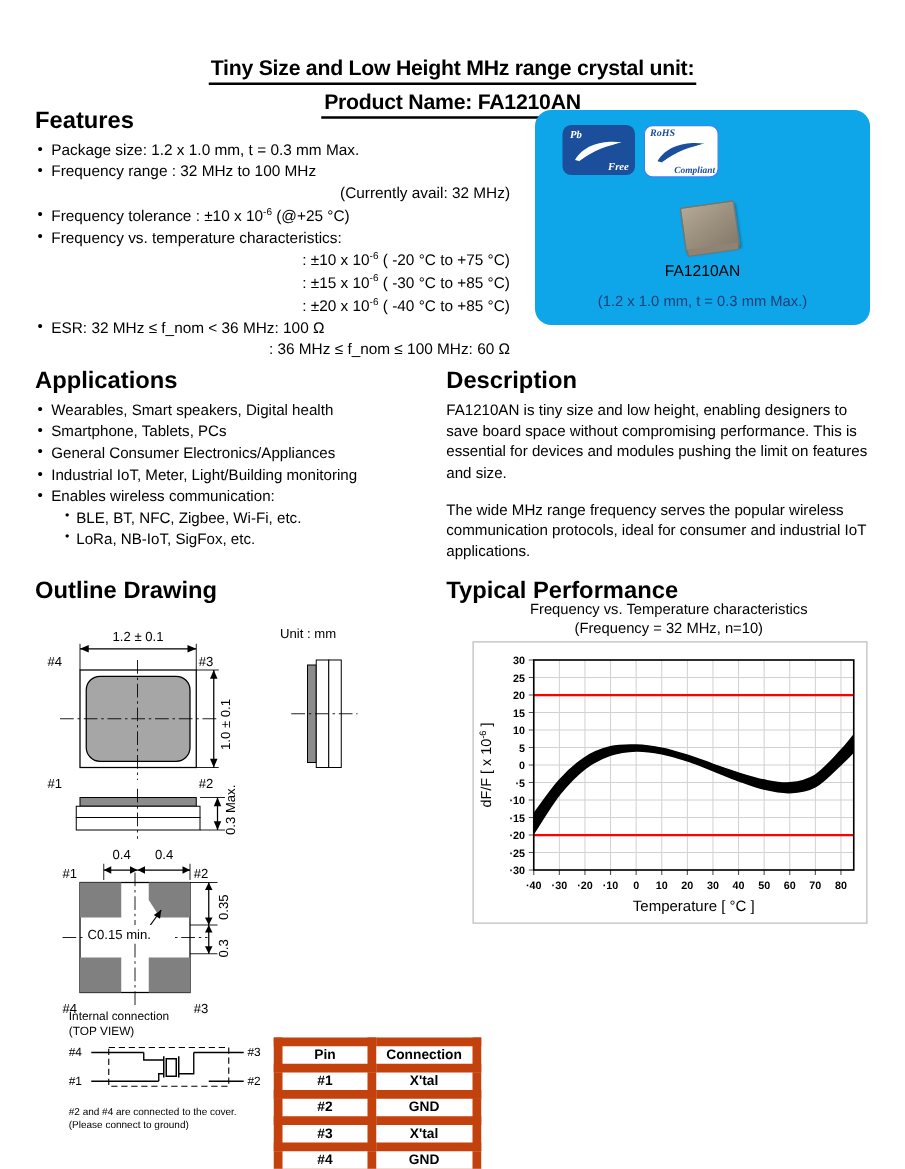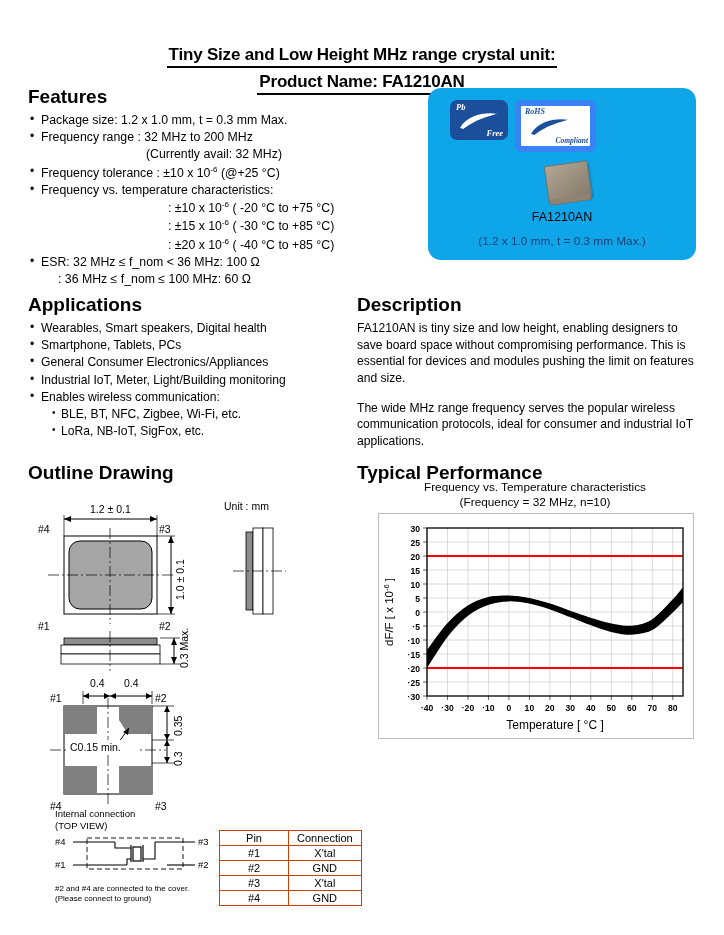--- a/index.html
+++ b/index.html
@@ -26,35 +26,35 @@
   .sec-h{font-size:19px;font-weight:bold;}
 
   
   .abs{position:absolute;}
 
   
   #features{left:28px;top:86px;width:380px;}
   .flist{margin:4px 0 0 0;padding:0;list-style:none;font-size:12.3px;line-height:1.40;}
   .flist li{padding-left:13px;position:relative;white-space:nowrap;}
   .flist li.bul:before{content:"\2022";position:absolute;left:2px;top:-1px;font-size:12px;}
-  .flist li.ind{padding-left:0;text-align:left;}
+  .flist li.ind{padding-left:0;text-align:right;}
   sup{font-size:8px;vertical-align:super;}
 
   
   #prodbox{
     left:428px;top:88px;width:268px;height:172px;
     background:#0ea5e9;border-radius:13px;
   }
   .badges{position:absolute;left:22px;top:12px;display:flex;gap:7px;}
   .badge{
     width:58px;height:40px;border-radius:7px;position:relative;
     font-family:"Liberation Serif", serif;
   }
   .badge.pb{background:#1b4f9c;}
-  .badge.rohs{background:#ffffff;border:6px solid #3b82f6;padding-left:11px;}
+  .badge.rohs{background:#ffffff;border:1px solid #3b82f6;}
   .badge .bt{position:absolute;font-size:8.5px;font-style:italic;font-weight:bold;}
   .badge.pb .t1{left:6px;top:2px;color:#fff;}
   .badge.pb .t2{right:5px;bottom:2px;color:#fff;}
   .badge.rohs .t1{left:4px;top:1px;color:#1b4f9c;font-size:8px;}
   .badge.rohs .t2{right:2px;bottom:1px;color:#1b4f9c;font-size:7.5px;}
   .leaf{position:absolute;left:8px;top:10px;width:42px;height:22px;}
   .chip-img{
     position:absolute;left:118px;top:75px;width:42px;height:35px;
     background:linear-gradient(150deg,#b5a894 0%,#9d9180 45%,#857a6a 100%);
     transform:rotate(-8deg);
@@ -88,21 +88,21 @@
 
   
   #intconn{left:55px;top:808px;width:175px;}
   .ic-title{font-size:9.5px;line-height:1.25;}
   .ic-note{font-size:8px;line-height:1.3;margin-top:4px;}
 
   
   #pintable{left:219px;top:830px;}
   table.pt{border-collapse:collapse;}
   table.pt td,table.pt th{
-    border:1px solid #c2410c;font-size:11px;font-weight:normal;
+    border:7px solid #c2410c;font-size:11px;font-weight:bold;
     text-align:center;padding:1px 8px;min-width:52px;
   }
 
   
   #typ{left:357px;top:462px;}
   .chart-title{font-size:11.8px;text-align:center;line-height:1.25;}
   #chartwrap{
     position:absolute;left:378px;top:513px;width:314px;height:224px;
     border:1px solid #bdbdbd;background:#fff;
   }
@@ -114,21 +114,21 @@
 
   <div class="title-block">
     <div class="title-line">Tiny Size and Low Height MHz range crystal unit:</div><br>
     <div class="title-line title-line2">Product Name: FA1210AN</div>
   </div>
 
   <div class="abs" id="features">
     <div class="sec-h">Features</div>
     <ul class="flist">
       <li class="bul">Package size: 1.2 x 1.0 mm, t = 0.3 mm Max.</li>
-      <li class="bul">Frequency range : 32 MHz to 200 MHz</li>
+      <li class="bul">Frequency range : 32 MHz to 100 MHz</li>
       <li class="ind" style="padding-left:118px">(Currently avail: 32  MHz)</li>
       <li class="bul"><span>Frequency tolerance : ±10 x 10</span><sup>-6</sup> <span>(@+25 °C)</span></li>
       <li class="bul">Frequency vs. temperature characteristics:</li>
       <li class="ind" style="padding-left:140px"><span>: ±10 x 10</span><sup>-6</sup> <span>( -20 °C to +75 °C)</span></li>
       <li class="ind" style="padding-left:140px"><span>: ±15 x 10</span><sup>-6</sup> <span>( -30 °C to +85 °C)</span></li>
       <li class="ind" style="padding-left:140px"><span>: ±20 x 10</span><sup>-6</sup> <span>( -40 °C to +85 °C)</span></li>
       <li class="bul">ESR: 32 MHz ≤ f_nom &lt; 36 MHz: 100 Ω</li>
       <li class="ind" style="padding-left:30px">: 36 MHz ≤ f_nom ≤ 100 MHz: 60 Ω</li>
     </ul>
   </div>

